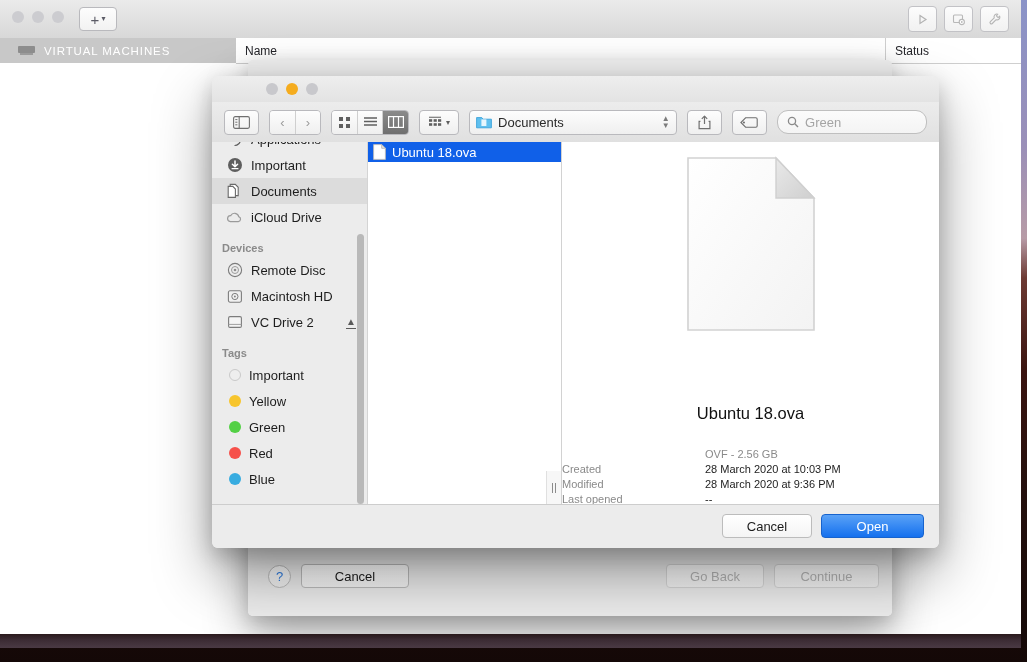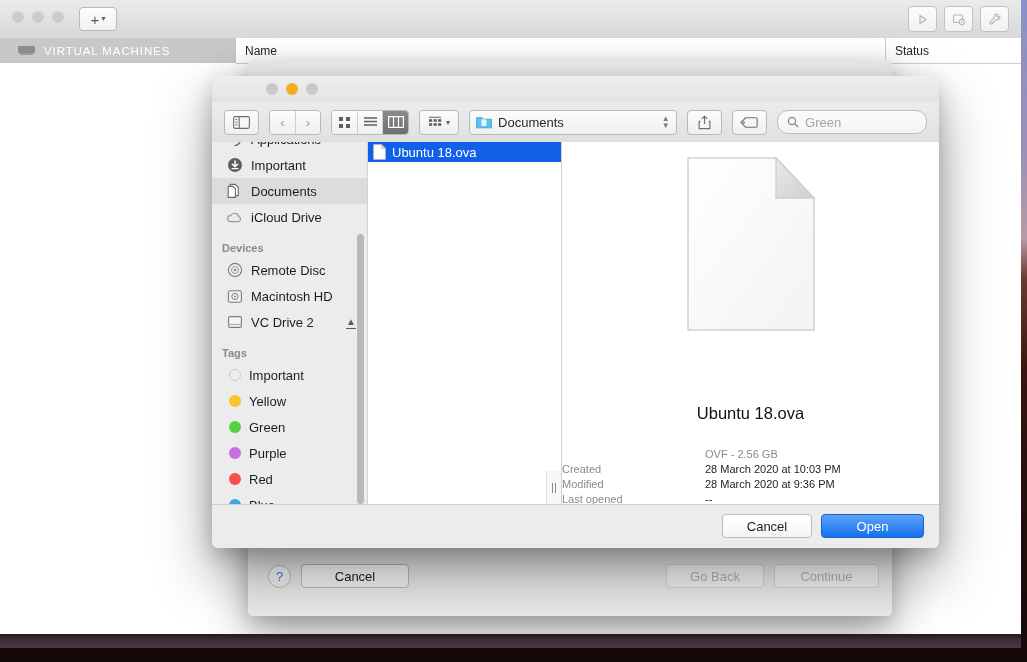--- a/index.html
+++ b/index.html
@@ -511,24 +511,20 @@
         <span class="tagdot" style="background:#eeeeee;border:1px solid #c9c9c9;box-sizing:border-box"></span>
         <span>Important</span>
       </div>
       <div class="fs-row">
         <span class="tagdot" style="background:#f7c52d"></span>
         <span>Yellow</span>
       </div>
       <div class="fs-row">
         <span class="tagdot" style="background:#53d045"></span>
         <span>Green</span>
-      </div>
-      <div class="fs-row">
-        <span class="tagdot" style="background:#c86fe0"></span>
-        <span>Purple</span>
       </div>
       <div class="fs-row">
         <span class="tagdot" style="background:#f6504a"></span>
         <span>Red</span>
       </div>
       <div class="fs-row">
         <span class="tagdot" style="background:#38ace0"></span>
         <span>Blue</span>
       </div>
 

